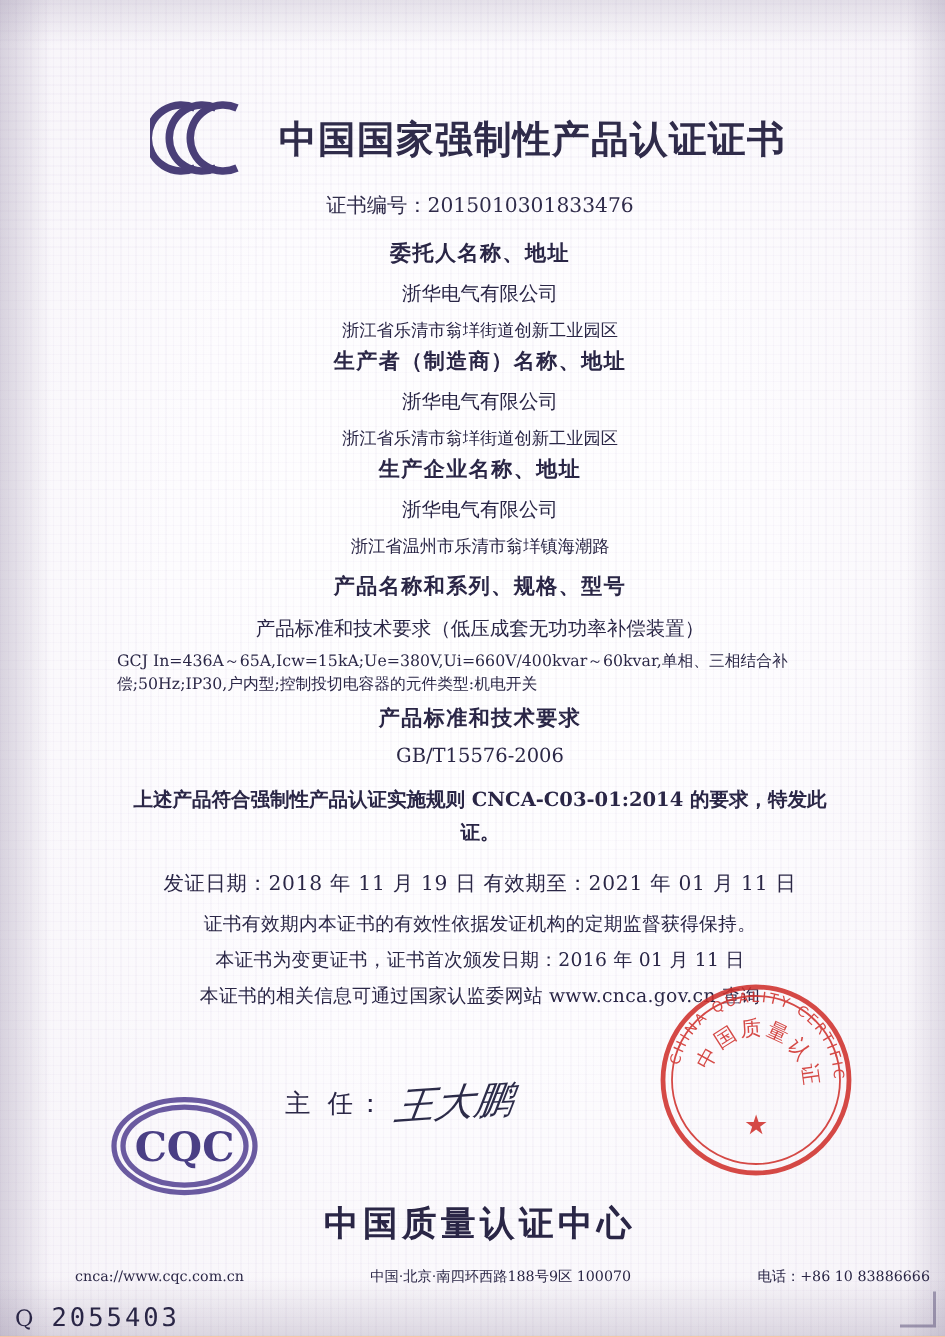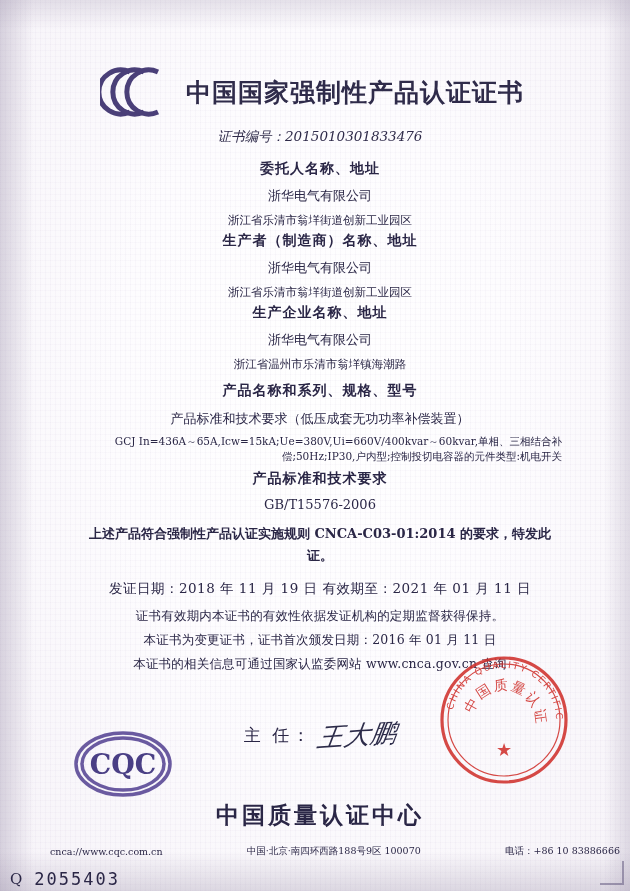--- a/index.html
+++ b/index.html
@@ -89,21 +89,20 @@
 
   .cert-no {
     position: absolute;
     top: 128px;
     left: 0;
     width: 560px;
     text-align: center;
     font-family: "DejaVu Serif", "Liberation Serif", serif;
     font-size: 13.5px;
     color: #2f2b4a;
-    font-style: italic;
   }
 
   .section-label {
     text-align: center;
     font-family: "DejaVu Serif", "Liberation Serif", serif;
     font-size: 14px;
     font-weight: bold;
     color: #2a2646;
     letter-spacing: 1px;
   }
@@ -113,21 +112,21 @@
     font-size: 13px;
     color: #2a2646;
   }
   .section-value.small {
     font-size: 11.5px;
   }
 
   .blk { position: absolute; left: 0; width: 560px; }
 
   .prod-detail {
-    text-align: right;
+    text-align: left;
     font-family: "DejaVu Serif", "Liberation Serif", serif;
     font-size: 10.5px;
     color: #2a2646;
     line-height: 1.45;
     padding: 0 38px;
     box-sizing: border-box;
   }
 
   .dates-line {
     text-align: center;
@@ -153,21 +152,20 @@
     height: 80px;
   }
 
   .director-row {
     position: absolute;
     left: 150px;
     top: 718px;
     width: 260px;
     display: flex;
     align-items: center;
-    justify-content: center;
   }
   .director-label {
     font-family: "DejaVu Serif", "Liberation Serif", serif;
     font-size: 17px;
     color: #2a2646;
     letter-spacing: 3px;
     margin-right: 6px;
   }
   .signature {
     font-family: "DejaVu Serif", "Liberation Serif", serif;

